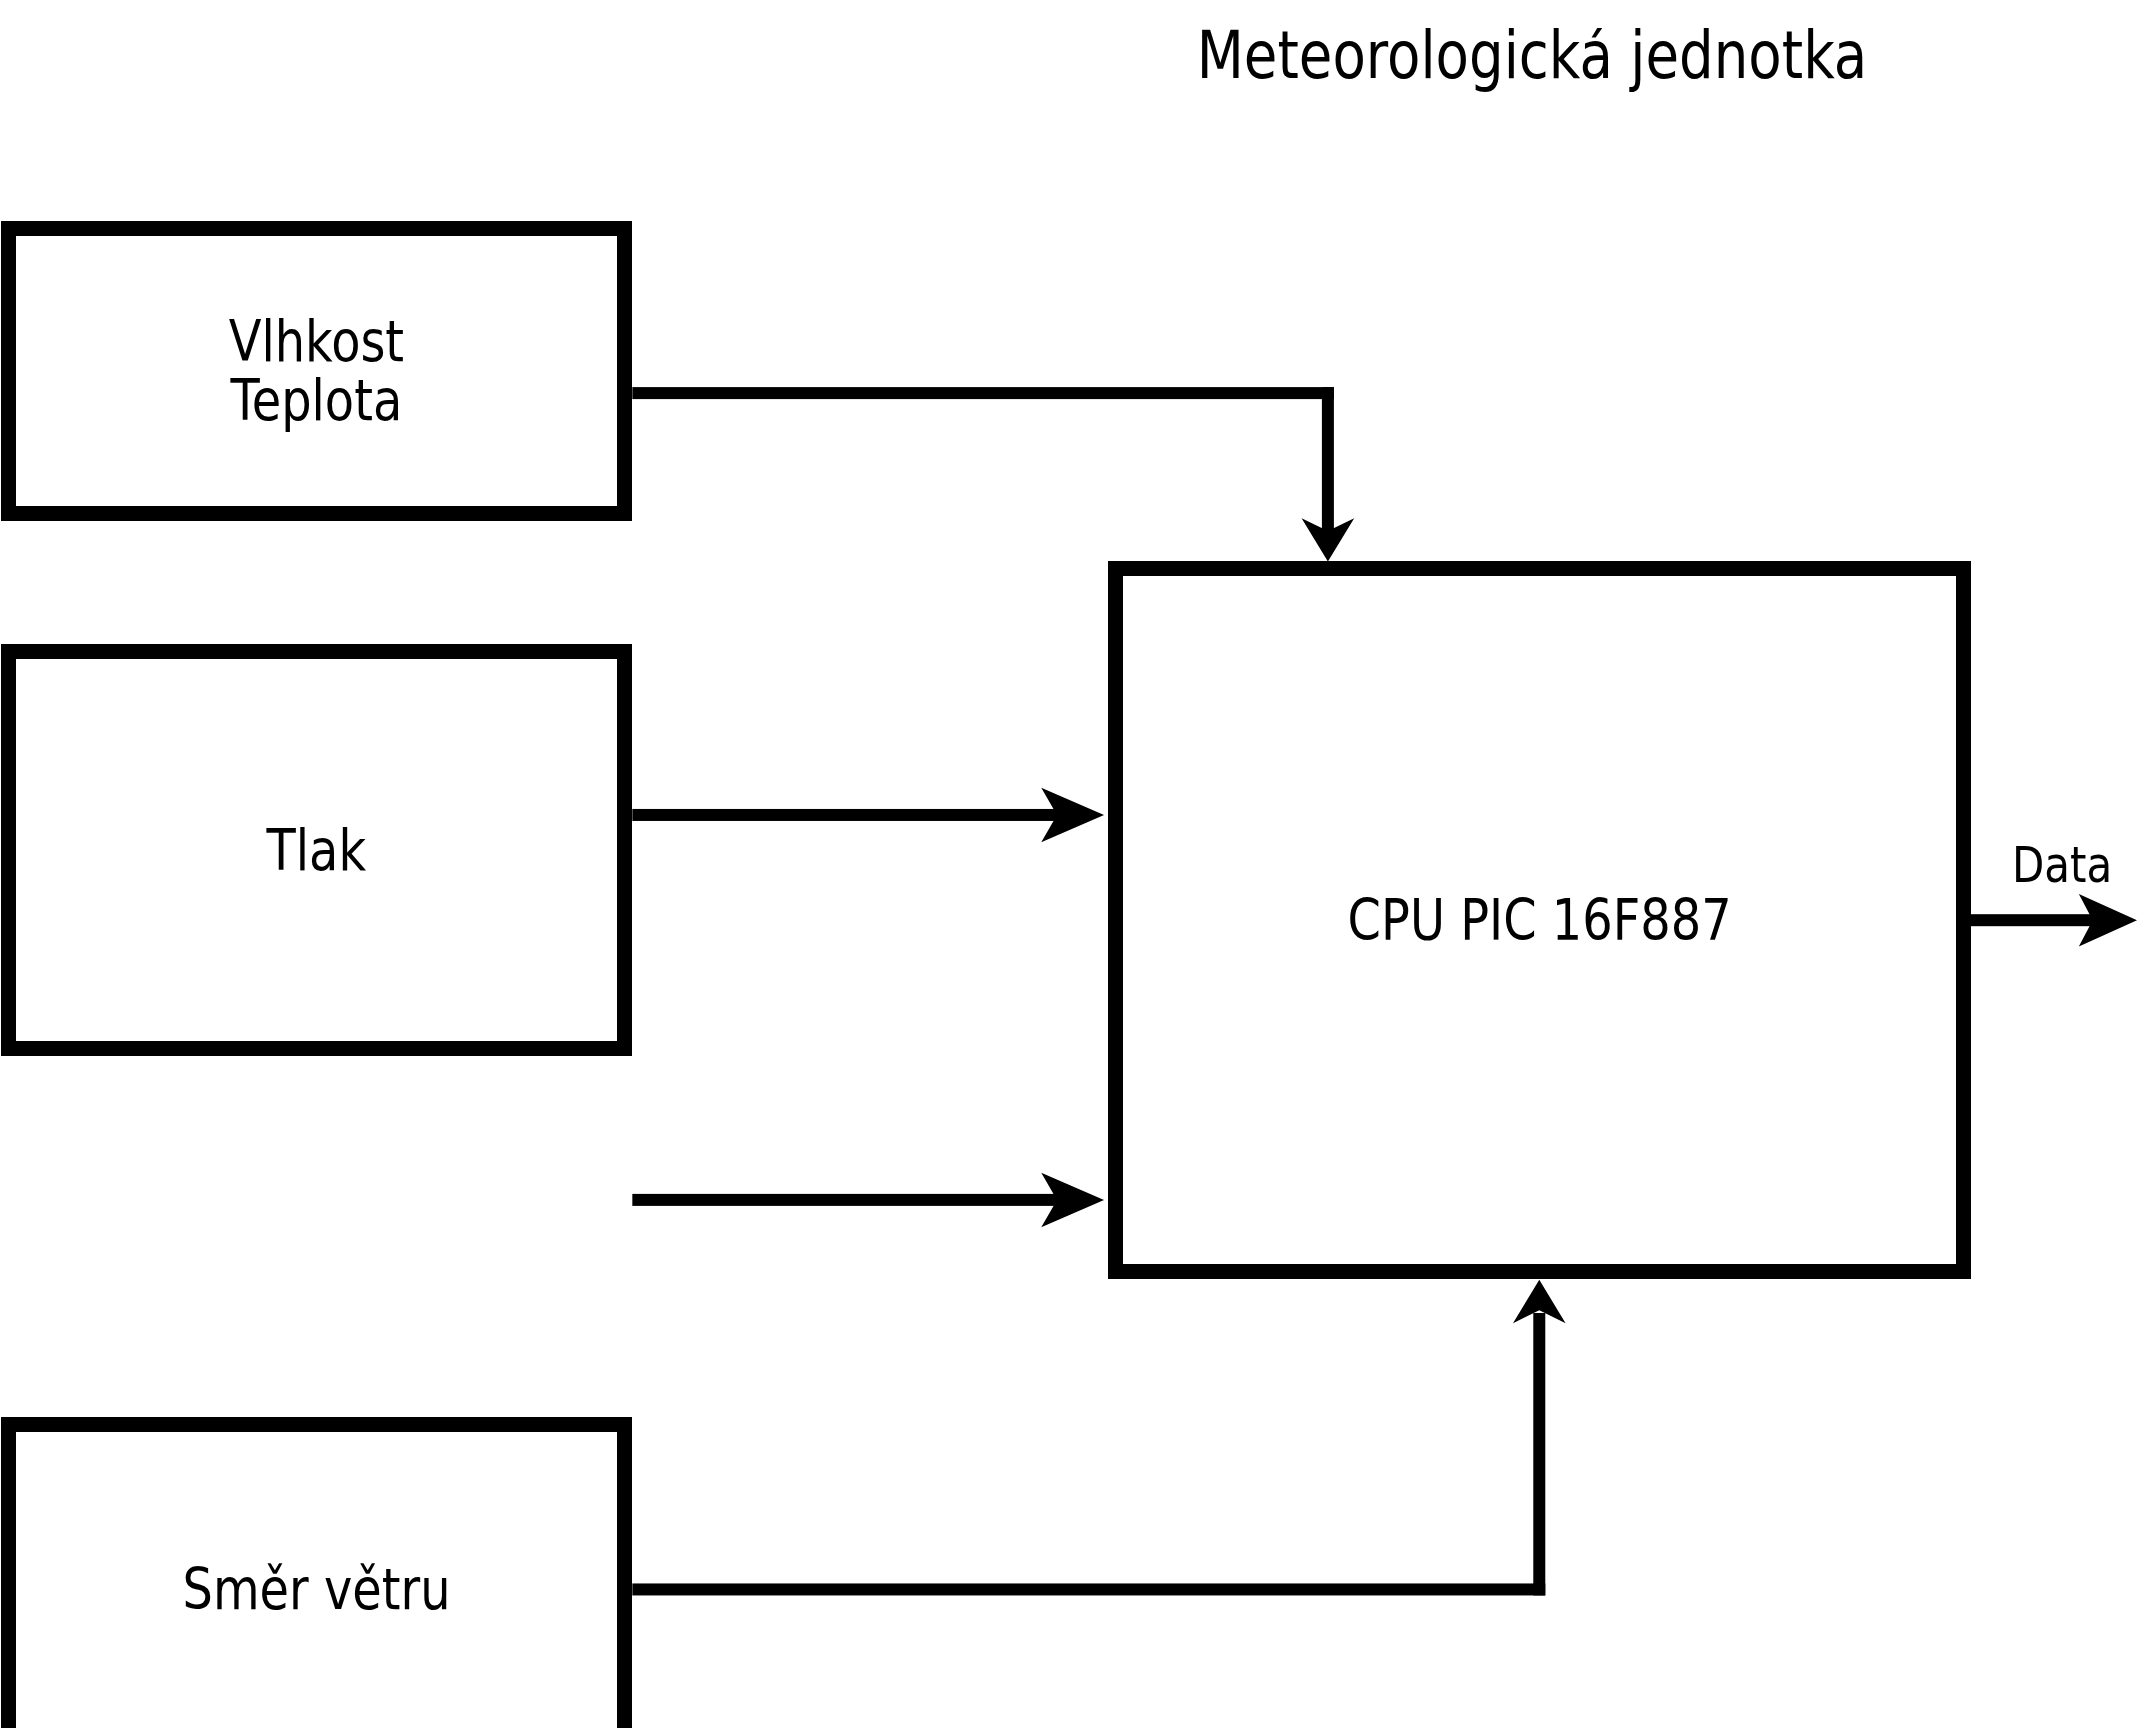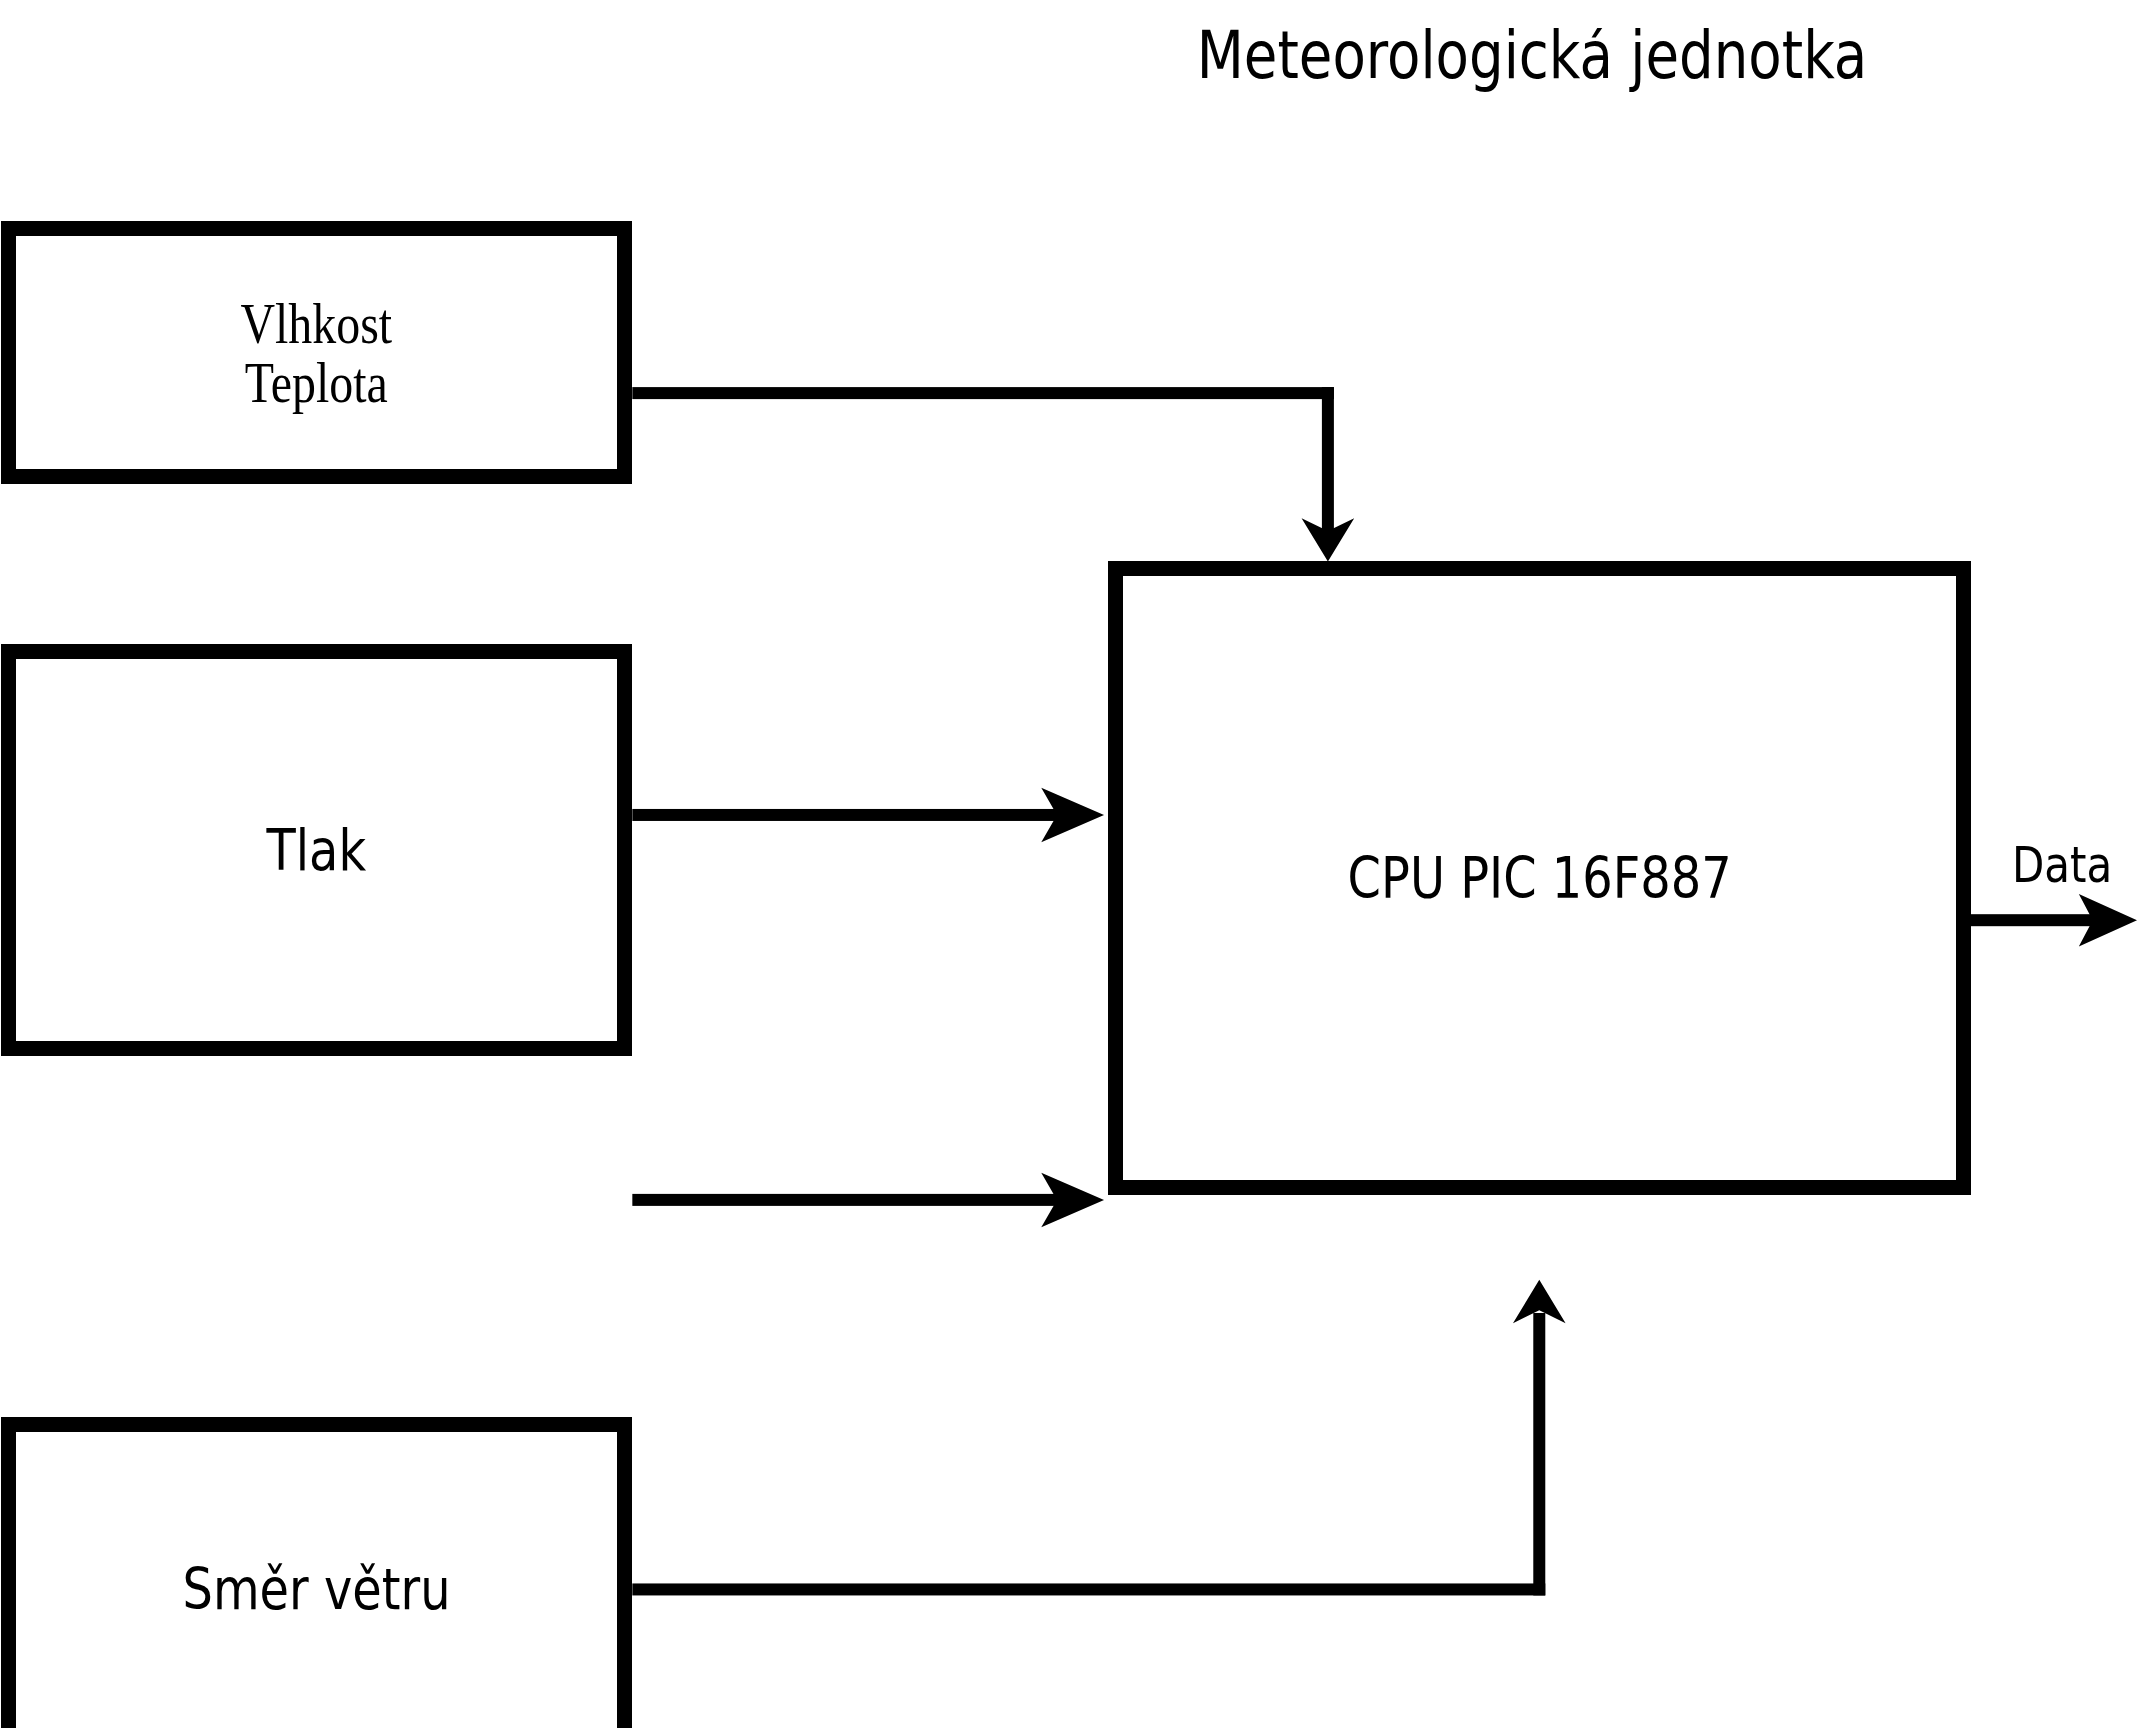--- a/index.html
+++ b/index.html
@@ -36,25 +36,25 @@
     text-align:center;
     box-sizing:border-box;
   }
   .box-label{
     font-size:57px;
     line-height:59px;
     white-space:nowrap;
     transform:scaleX(0.84);
   }
   .sensor{left:0.9px;width:631px;}
-  .sensor-1{top:193px;height:263px;font-family:Liberation Serif, serif;}
+  .sensor-1{top:193px;height:300px;}
   .sensor-2{top:616px;height:412px;}
   .sensor-3{top:1000px;height:343px;}
   .sensor-4{top:1389px;height:344px;}
-  .cpu{left:1108px;top:533px;width:863px;height:634px;}
+  .cpu{left:1108px;top:533px;width:863px;height:718px;}
   .data-label{
     position:absolute;
     left:2012px;
     top:812px;
     font-size:50px;
     line-height:1;
     white-space:nowrap;
     transform-origin:left top;
     transform:scaleX(0.84);
   }

